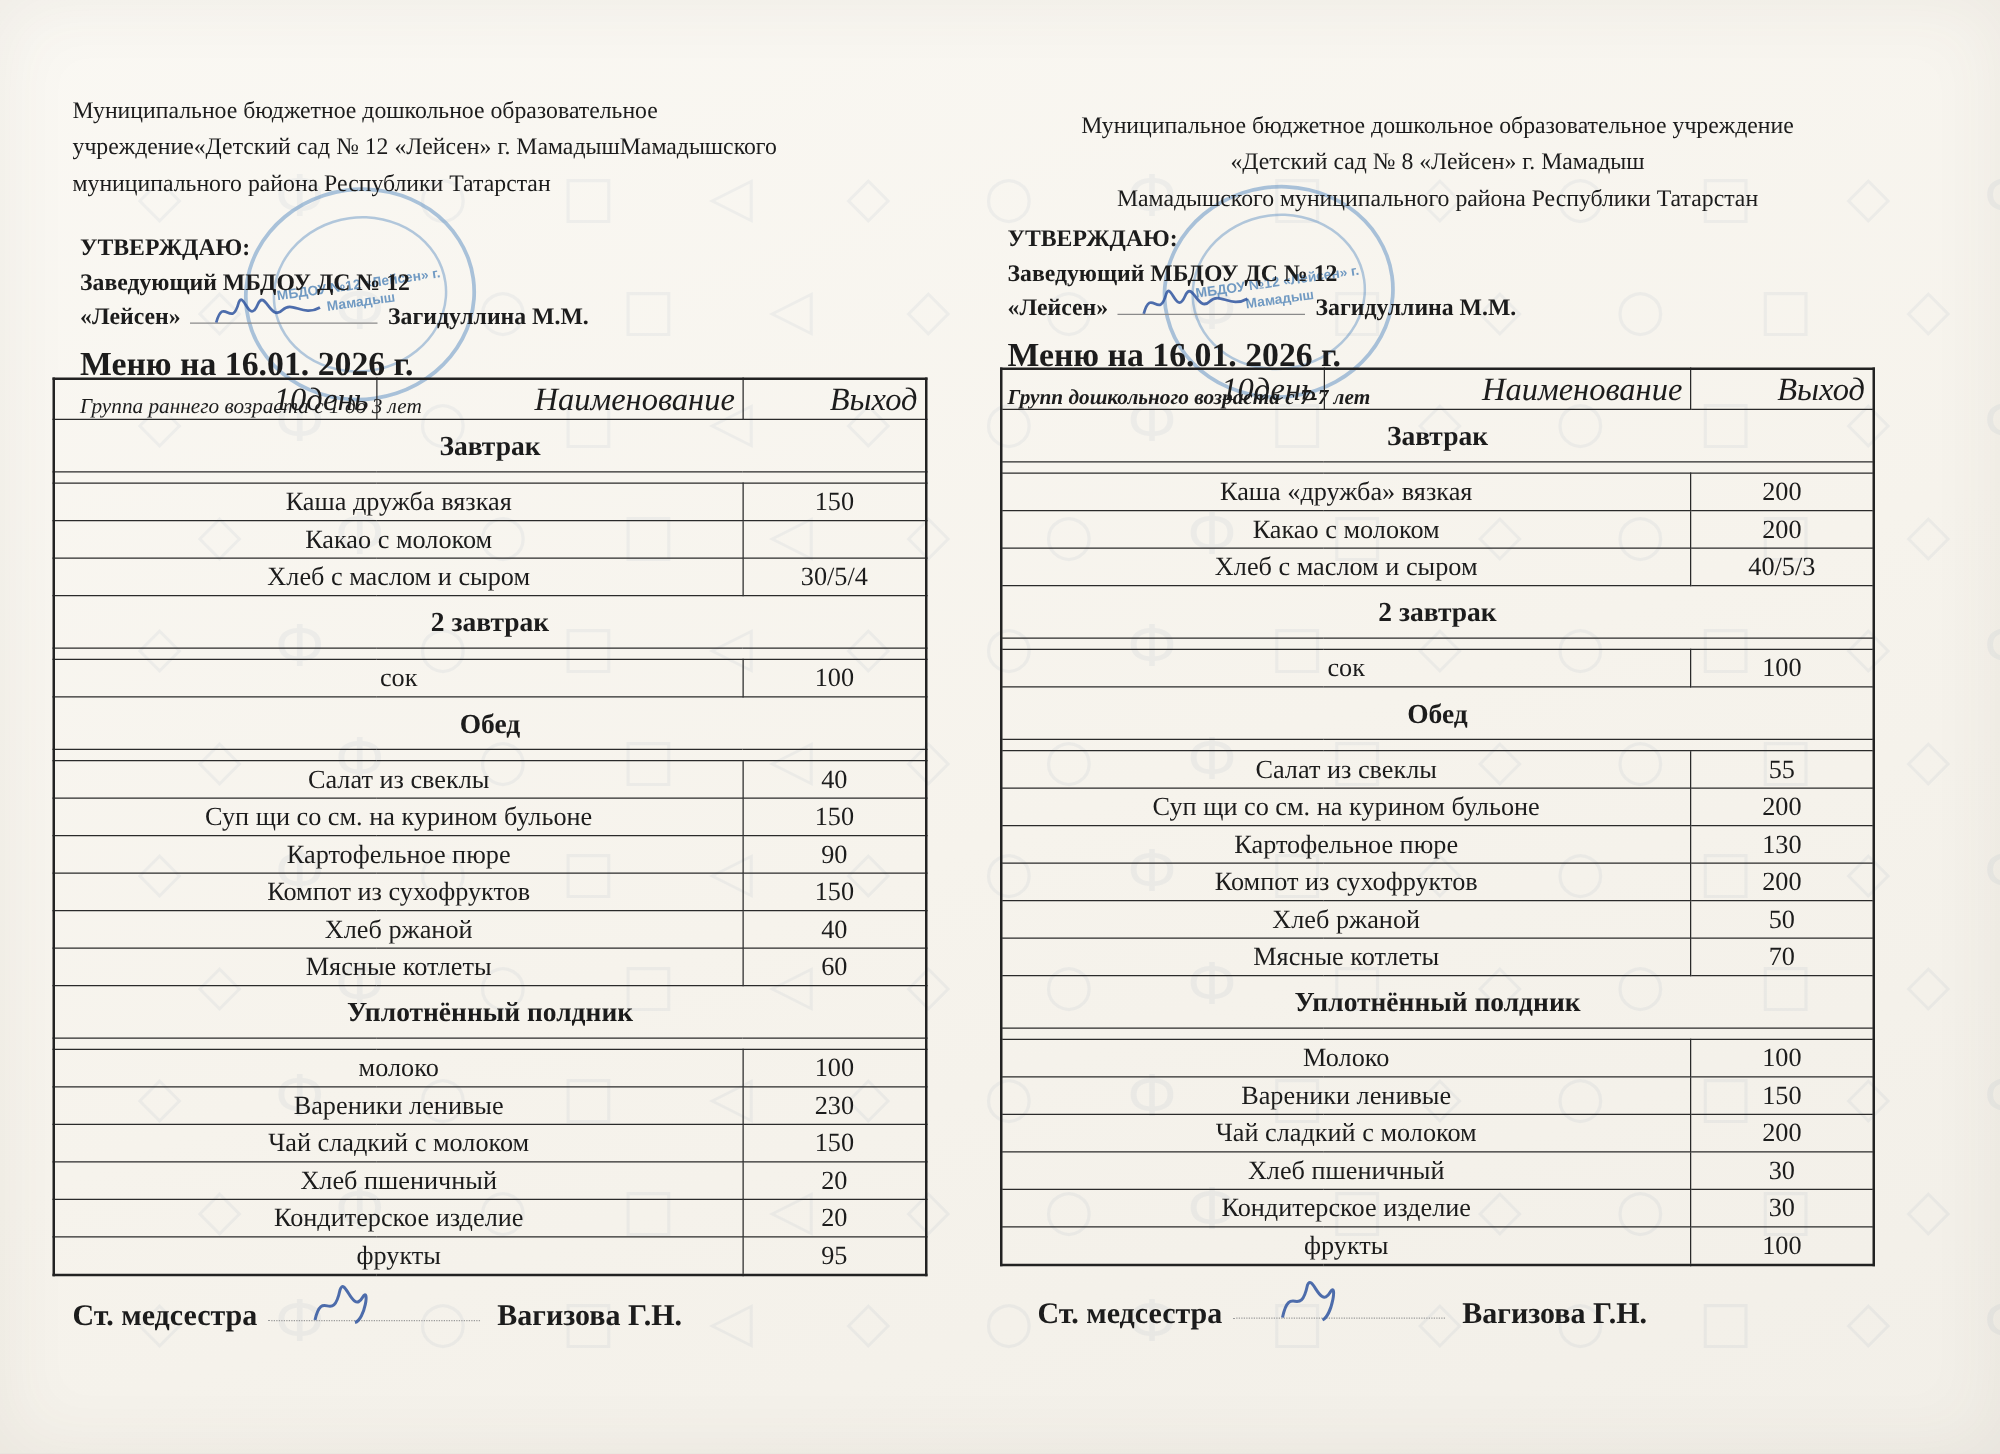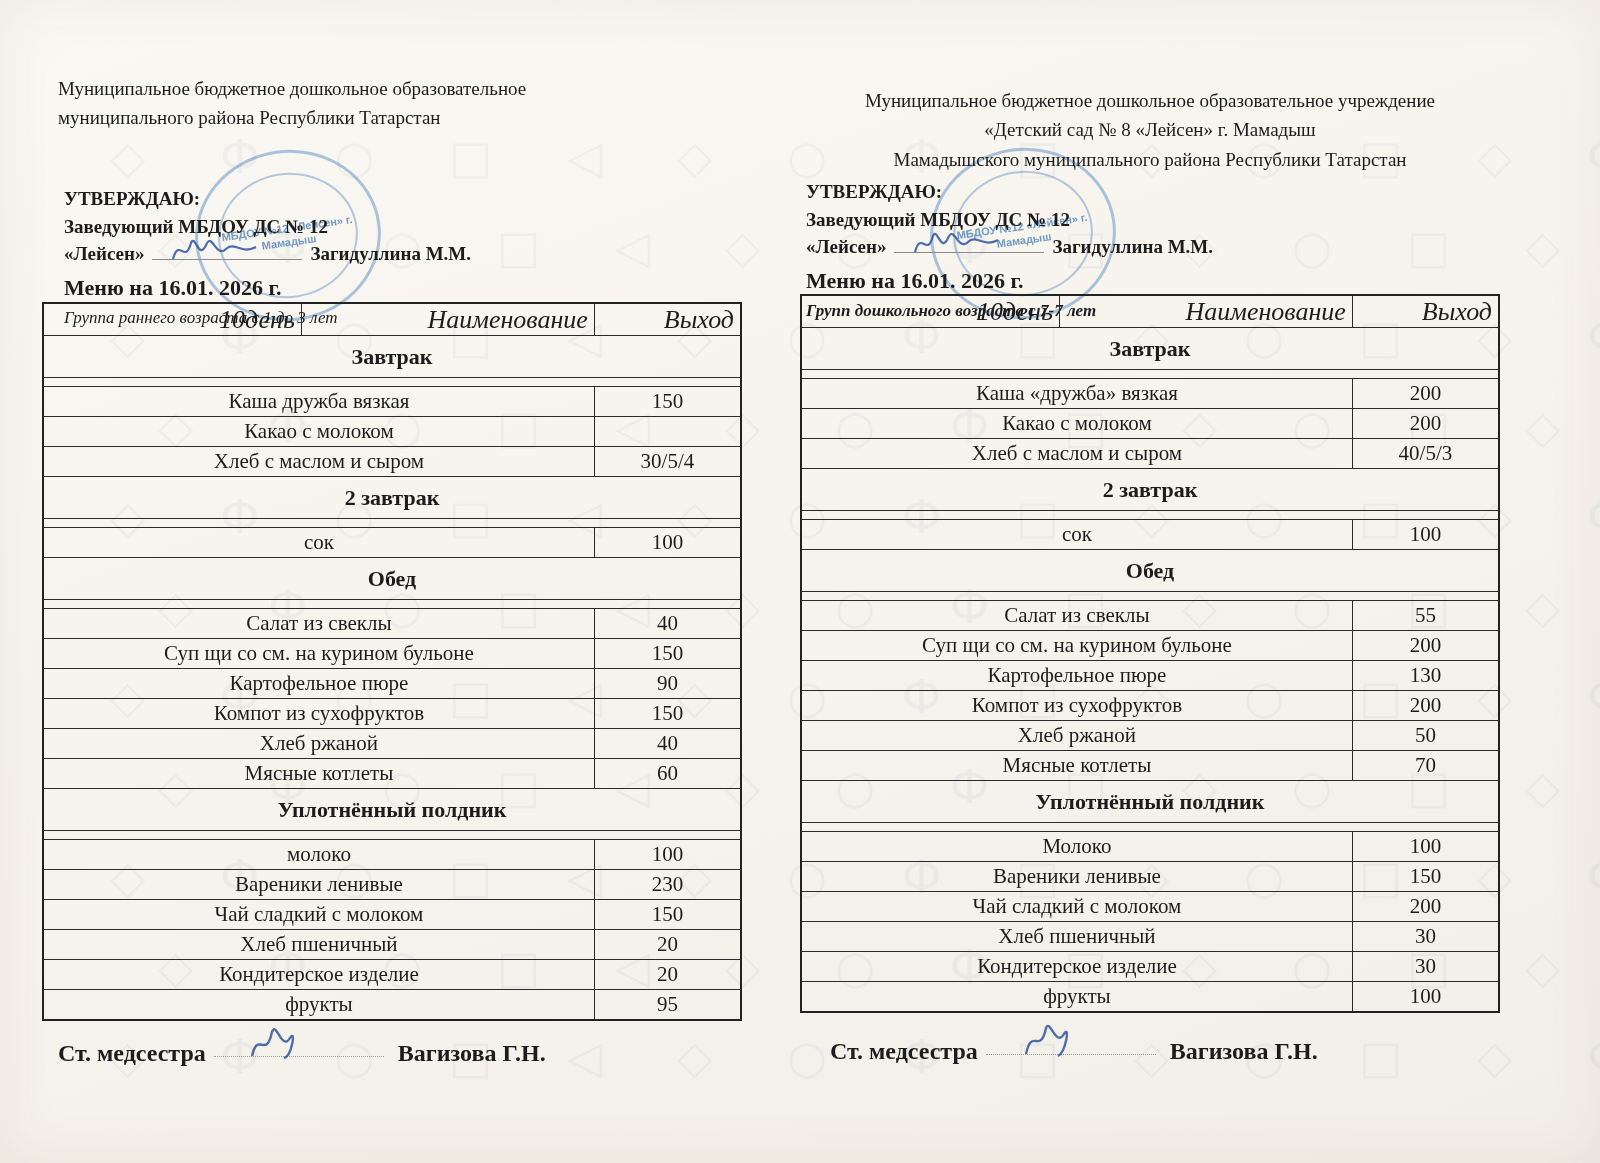--- a/index.html
+++ b/index.html
@@ -19,21 +19,21 @@
   .stamp .inner{position:absolute;inset:20px;border:2px solid rgba(70,128,188,.4);border-radius:50%;
     display:flex;align-items:center;justify-content:center;}
   .stamp .ctr{font-family:"Liberation Sans",sans-serif;font-size:11px;line-height:1.2;
     color:rgba(55,115,175,.7);text-align:center;font-weight:bold;}
   
   .col{position:absolute;z-index:2;}
   .org{font-size:19px;line-height:1.55;}
   .org.center{text-align:center;}
   .approve{font-size:19px;line-height:1.45;font-weight:bold;}
   .approve .row{white-space:nowrap;}
-  .menu-title{font-size:22px;font-weight:bold;margin-top:4px;}
+  .menu-title{font-size:27px;font-weight:bold;margin-top:4px;}
   .group-title{font-size:17px;margin-top:2px;font-style:italic;}
   .group-title.bold{font-weight:bold;}
   .sig-line{display:inline-block;position:relative;width:150px;height:16px;
     border-bottom:1px solid #8a8a8a;vertical-align:baseline;margin:0 8px;}
   .sig-line svg{position:absolute;left:18px;bottom:-6px;}
   
   table.menu{border-collapse:collapse;table-layout:fixed;width:700px;background:transparent;}
   table.menu th,table.menu td{border:1px solid #2a2a2a;padding:0 6px;overflow:hidden;}
   table.menu{border:2px solid #222;}
   table.menu th{font-weight:normal;font-size:26px;height:31px;text-align:right;font-style:italic;}
@@ -71,20 +71,21 @@
     </div>
   </div>
   <div class="stamp" style="left:930px;top:148px;width:180px;height:165px;">
     <div class="inner">
       <div class="ctr">МБДОУ №12 «Лейсен» г. Мамадыш</div>
     </div>
   </div>
 
   <div class="col" style="left:58px;top:74px;width:650px;">
     <div class="org">Муниципальное бюджетное дошкольное образовательное</div>
+    <div class="org">учреждение«Детский сад № 12 «Лейсен» г. МамадышМамадышского</div>
     <div class="org">муниципального района Республики Татарстан</div>
   </div>
 
   <div class="col approve" style="left:64px;top:185px;width:660px;">
     <div>УТВЕРЖДАЮ:</div>
     <div>Заведующий МБДОУ ДС № 12</div>
     <div class="row">
       <span>«Лейсен»</span><span class="sig-line"><svg width="90" height="34" viewBox="0 0 90 34">
             <path d="M3 28 C 9 6, 15 34, 21 12 C 25 2, 29 30, 36 14 C 42 0, 46 28, 56 18 C 64 10, 72 24, 86 16" fill="none" stroke="#2f55a0" stroke-width="2.2" opacity="0.85"></path>
           </svg></span><span>Загидуллина М.М.</span>

